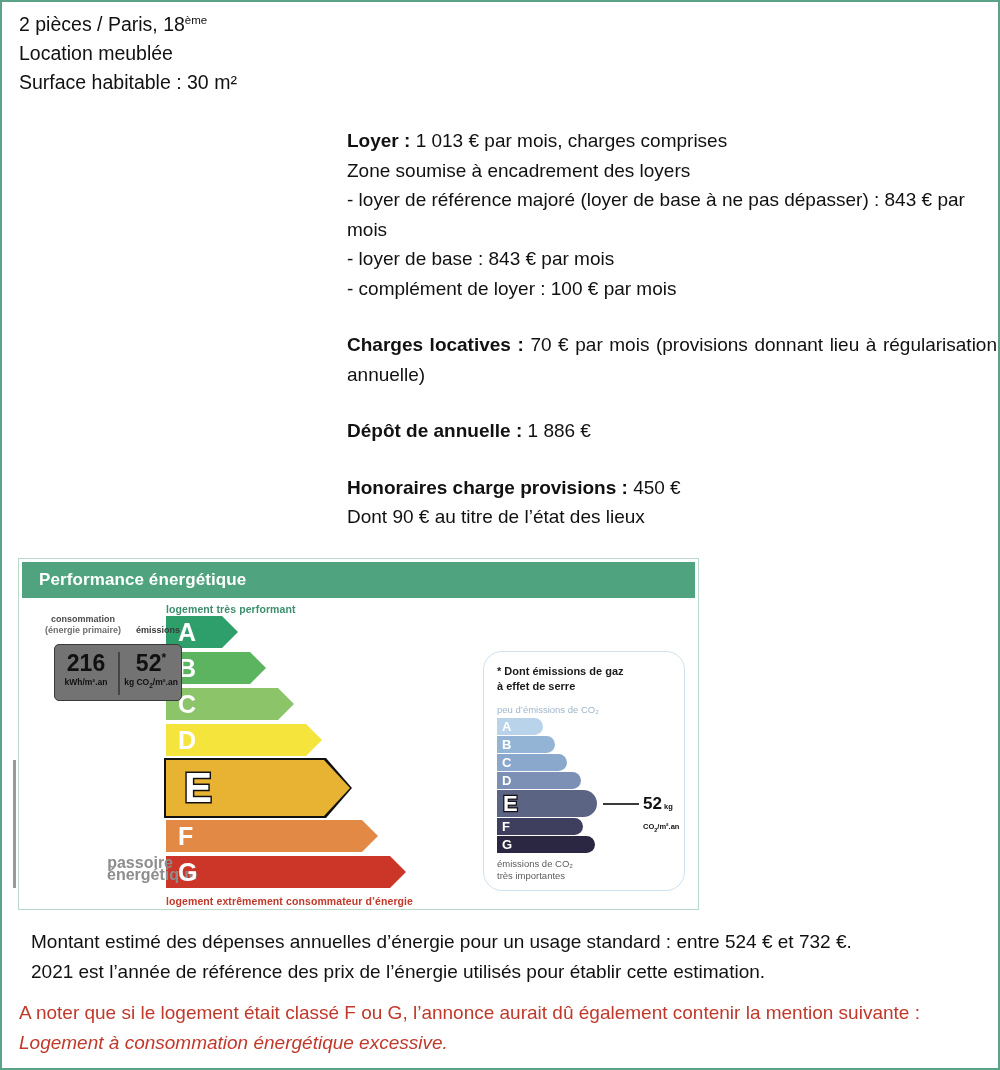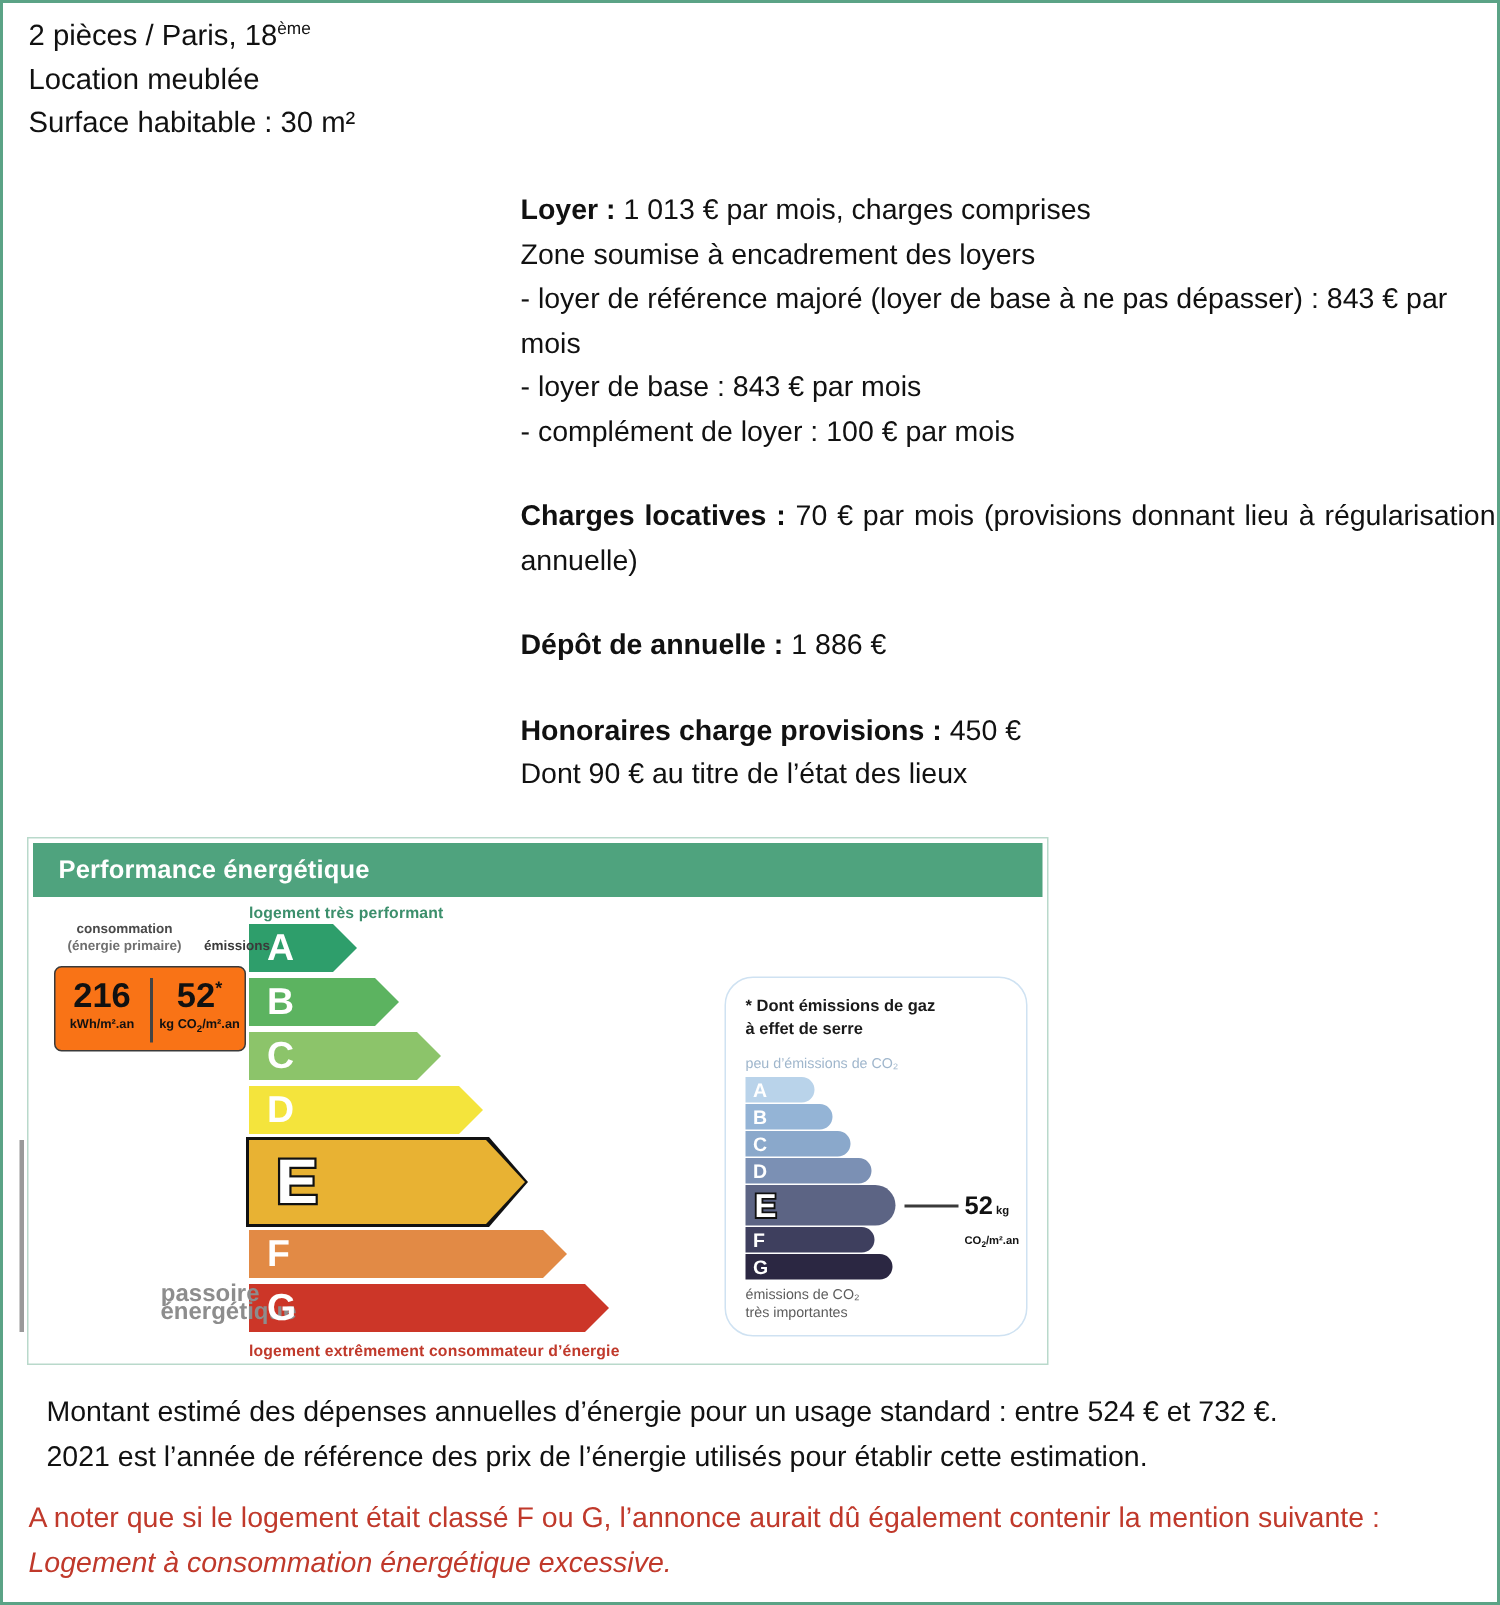--- a/index.html
+++ b/index.html
@@ -82,23 +82,23 @@
     -webkit-text-stroke:3px #111;
     paint-order:stroke fill;
   }
 
   .divider{
     position:absolute;left:-6px;top:0;width:3px;background:#9a9a9a;
   }
 
   
   .valbox{
-    position:absolute;left:17px;top:45px;width:128px;height:57px;
+    position:absolute;left:35px;top:45px;width:128px;height:57px;
     box-sizing:border-box;
-    border:1.5px solid #3a3a3a;border-radius:5px;background:#f97316;
+    border:1.5px solid #3a3a3a;border-radius:5px;background:#737373;
     z-index:4;
   }
   .valbox .sep{
     position:absolute;left:63px;top:7px;width:1.5px;height:43px;background:#444;
   }
   .vcell{position:absolute;top:4px;width:62px;text-align:center;}
   .vcell.left{left:0;}
   .vcell.right{left:65px;}
   .vnum{font-size:23px;font-weight:bold;color:#111;line-height:28px;}
   .vnum sup{font-size:12px;vertical-align:super;line-height:0;}

